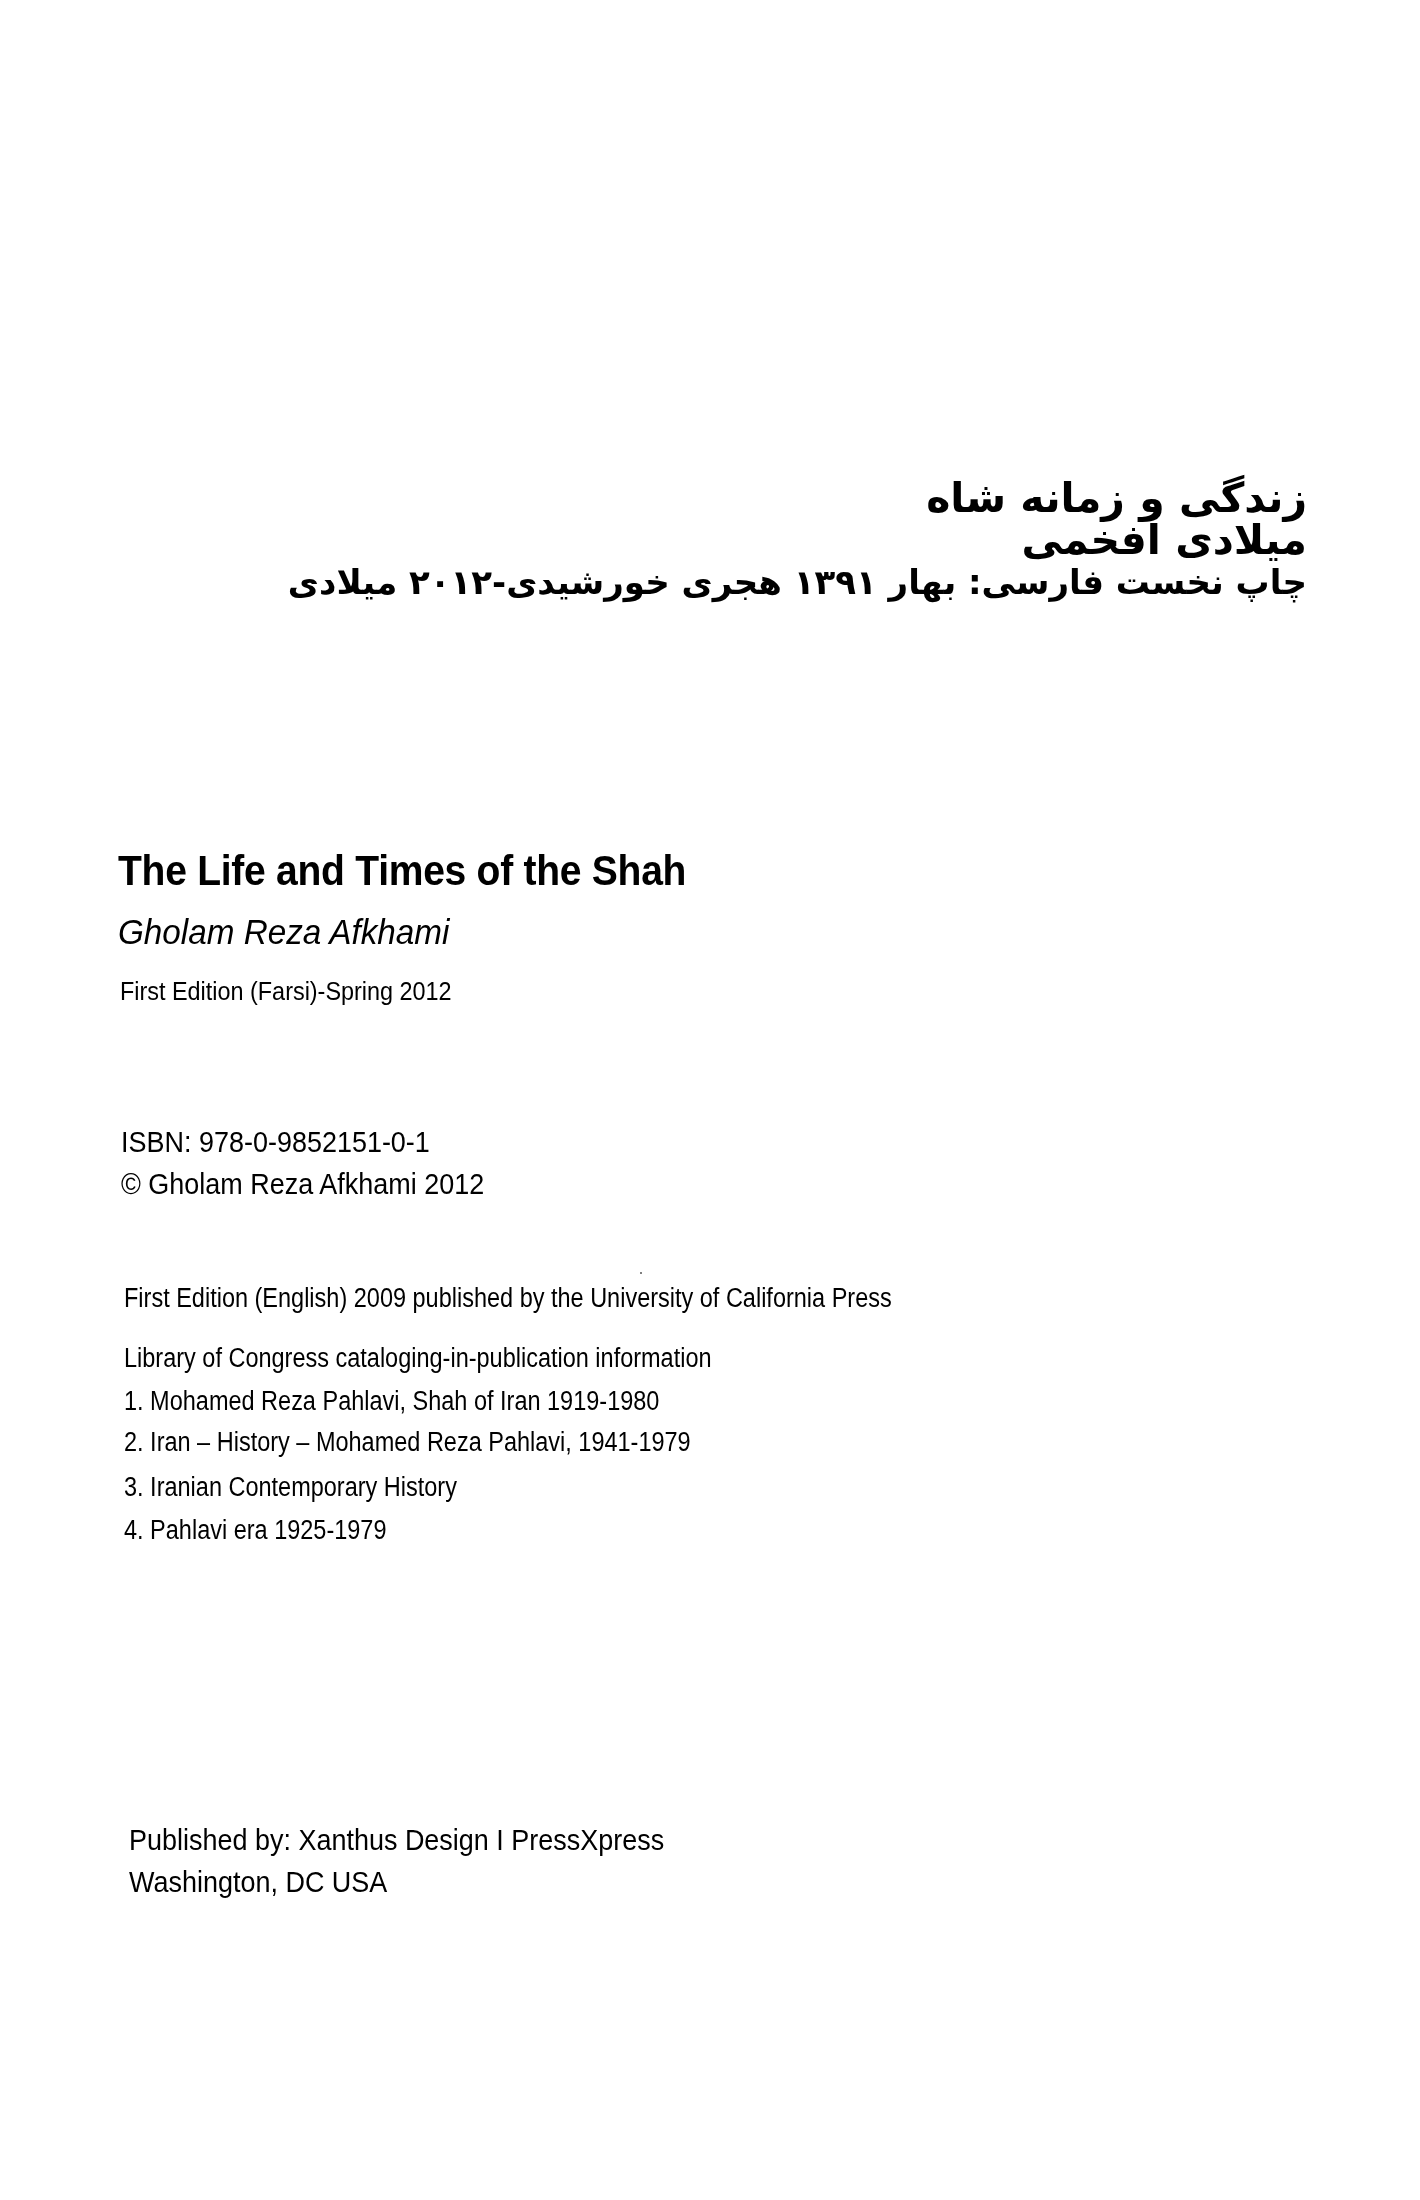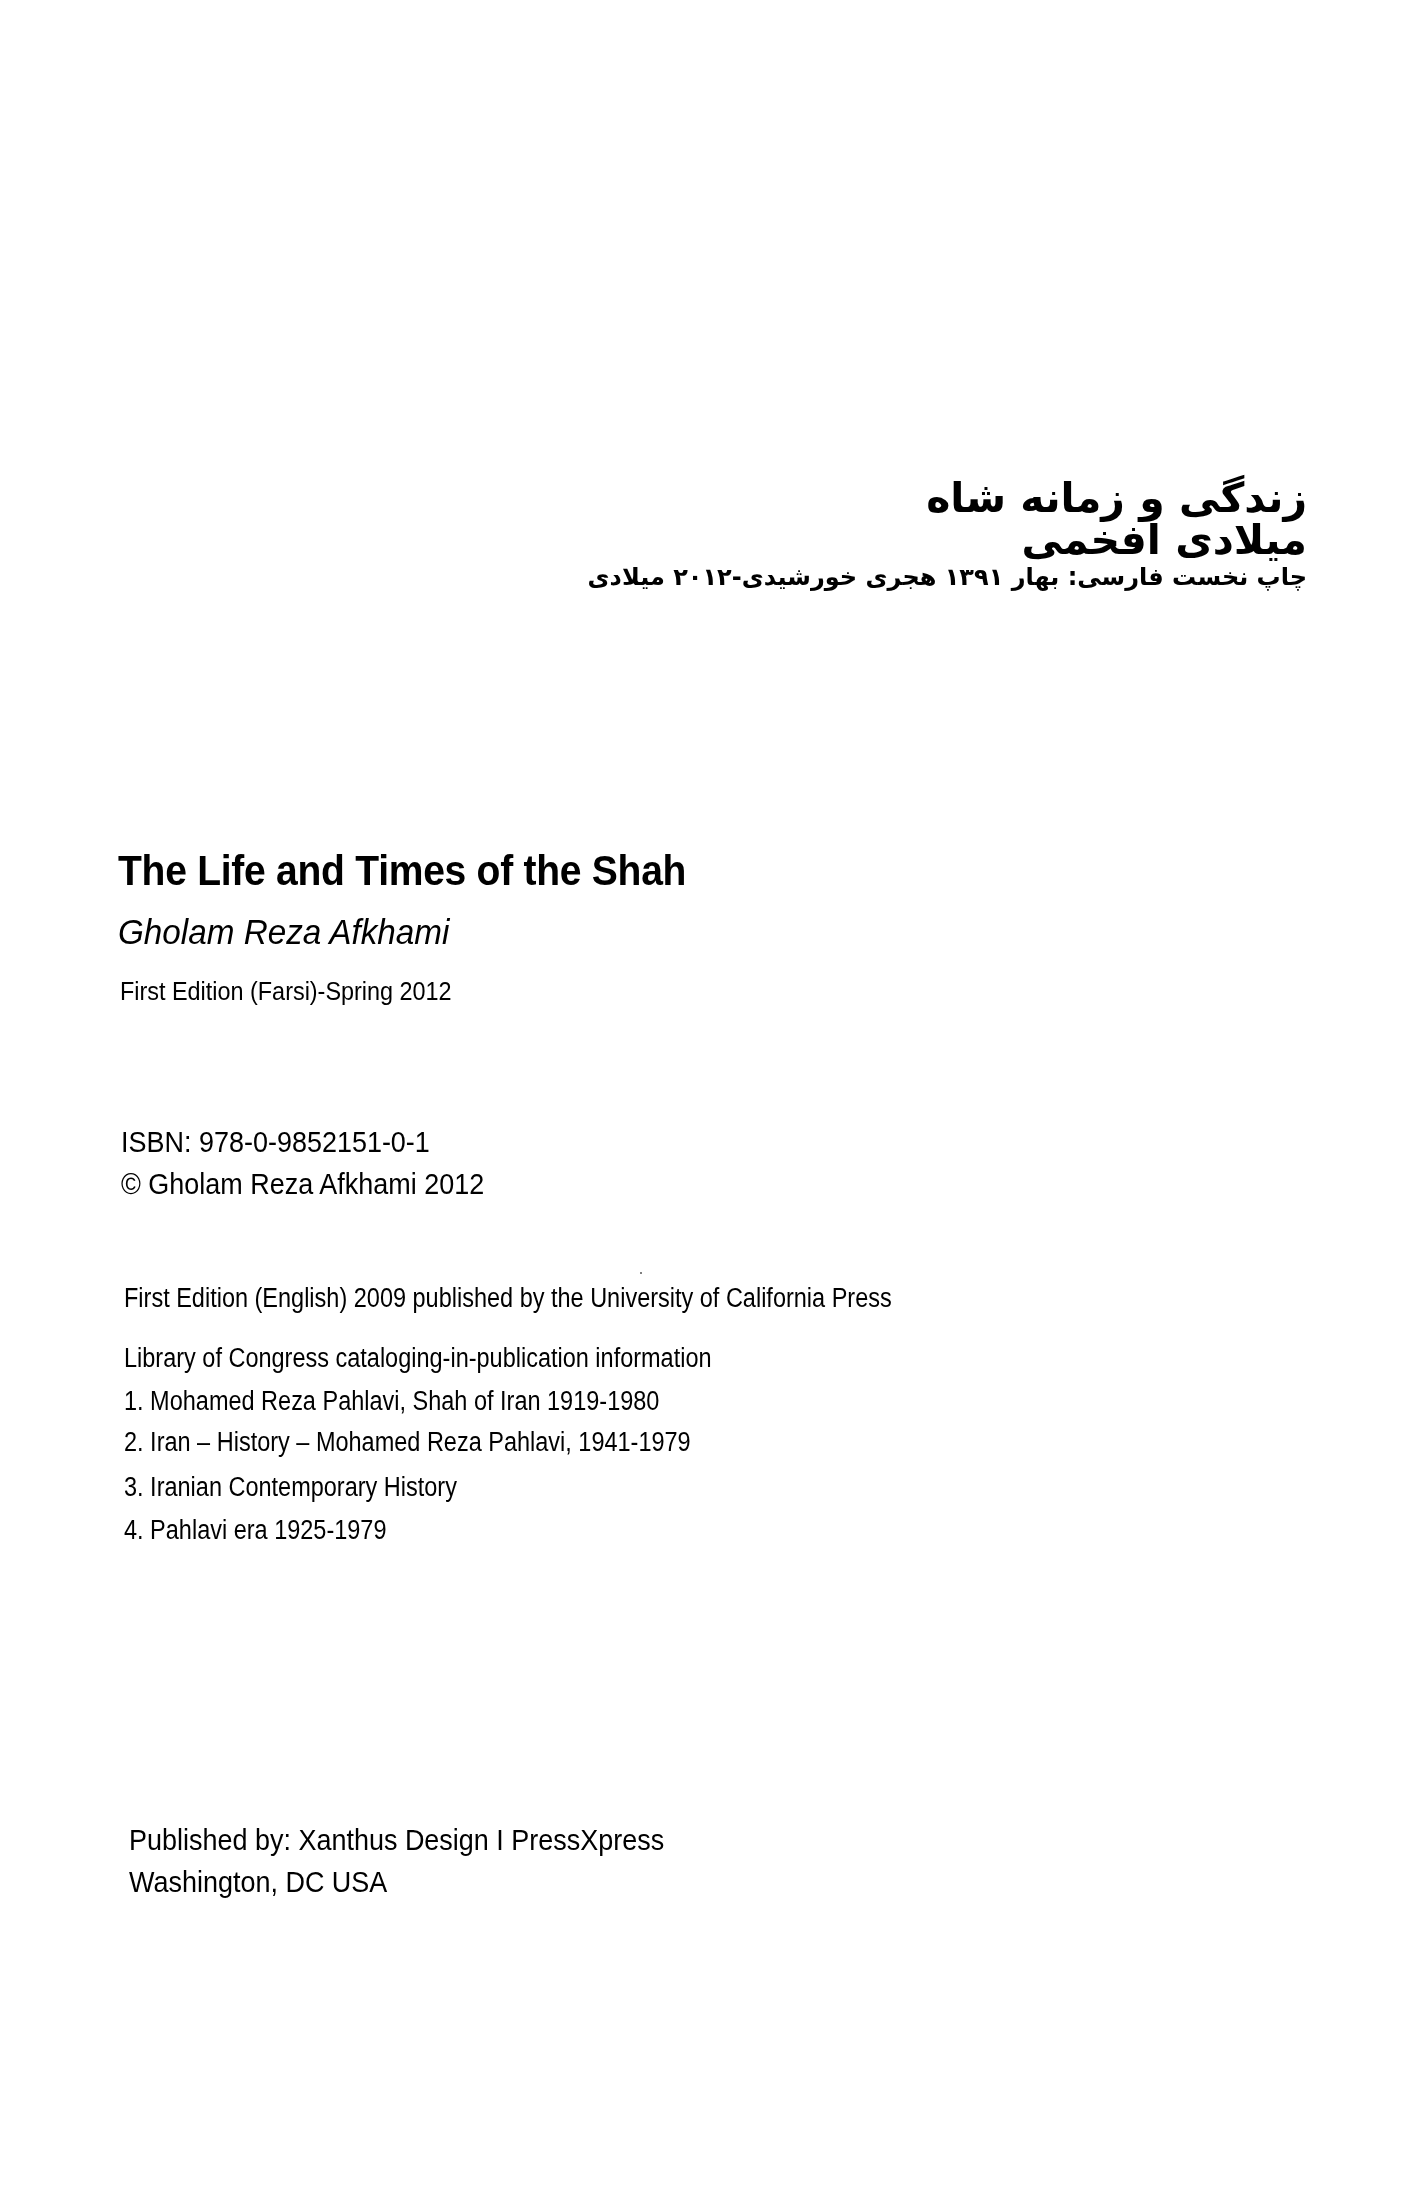--- a/index.html
+++ b/index.html
@@ -14,21 +14,21 @@
   .speck { position: absolute; left: 640px; top: 1272px; width: 2px; height: 2px; background: #555; border-radius: 1px; }
 </style>
 </head>
 <body>
 
 <div>
 
   <div>
     <div class="ln fa" style="top:478px;">زندگی و زمانه شاه</div>
     <div class="ln fa" style="top:520px;">میلادی افخمی</div>
-    <div class="ln fa" style="top:565px; font-size:24px;">چاپ نخست فارسی: بهار ۱۳۹۱ هجری خورشیدی-۲۰۱۲ میلادی</div>
+    <div class="ln fa" style="top:565px; font-size:34px;">چاپ نخست فارسی: بهار ۱۳۹۱ هجری خورشیدی-۲۰۱۲ میلادی</div>
   </div>
 
   <div>
     <div class="ln title" style="top:850px;">The Life and Times of the Shah</div>
     <div class="ln author" style="top:914px;">Gholam Reza Afkhami</div>
     <div class="ln body28" style="top:978px; left:120px; font-size:26px;">First Edition (Farsi)-Spring 2012</div>
   </div>
 
   <div>
     <div class="ln body28" style="top:1128px; left:121px; font-size:29px; transform:scaleX(0.93);">ISBN: 978-0-9852151-0-1</div>

